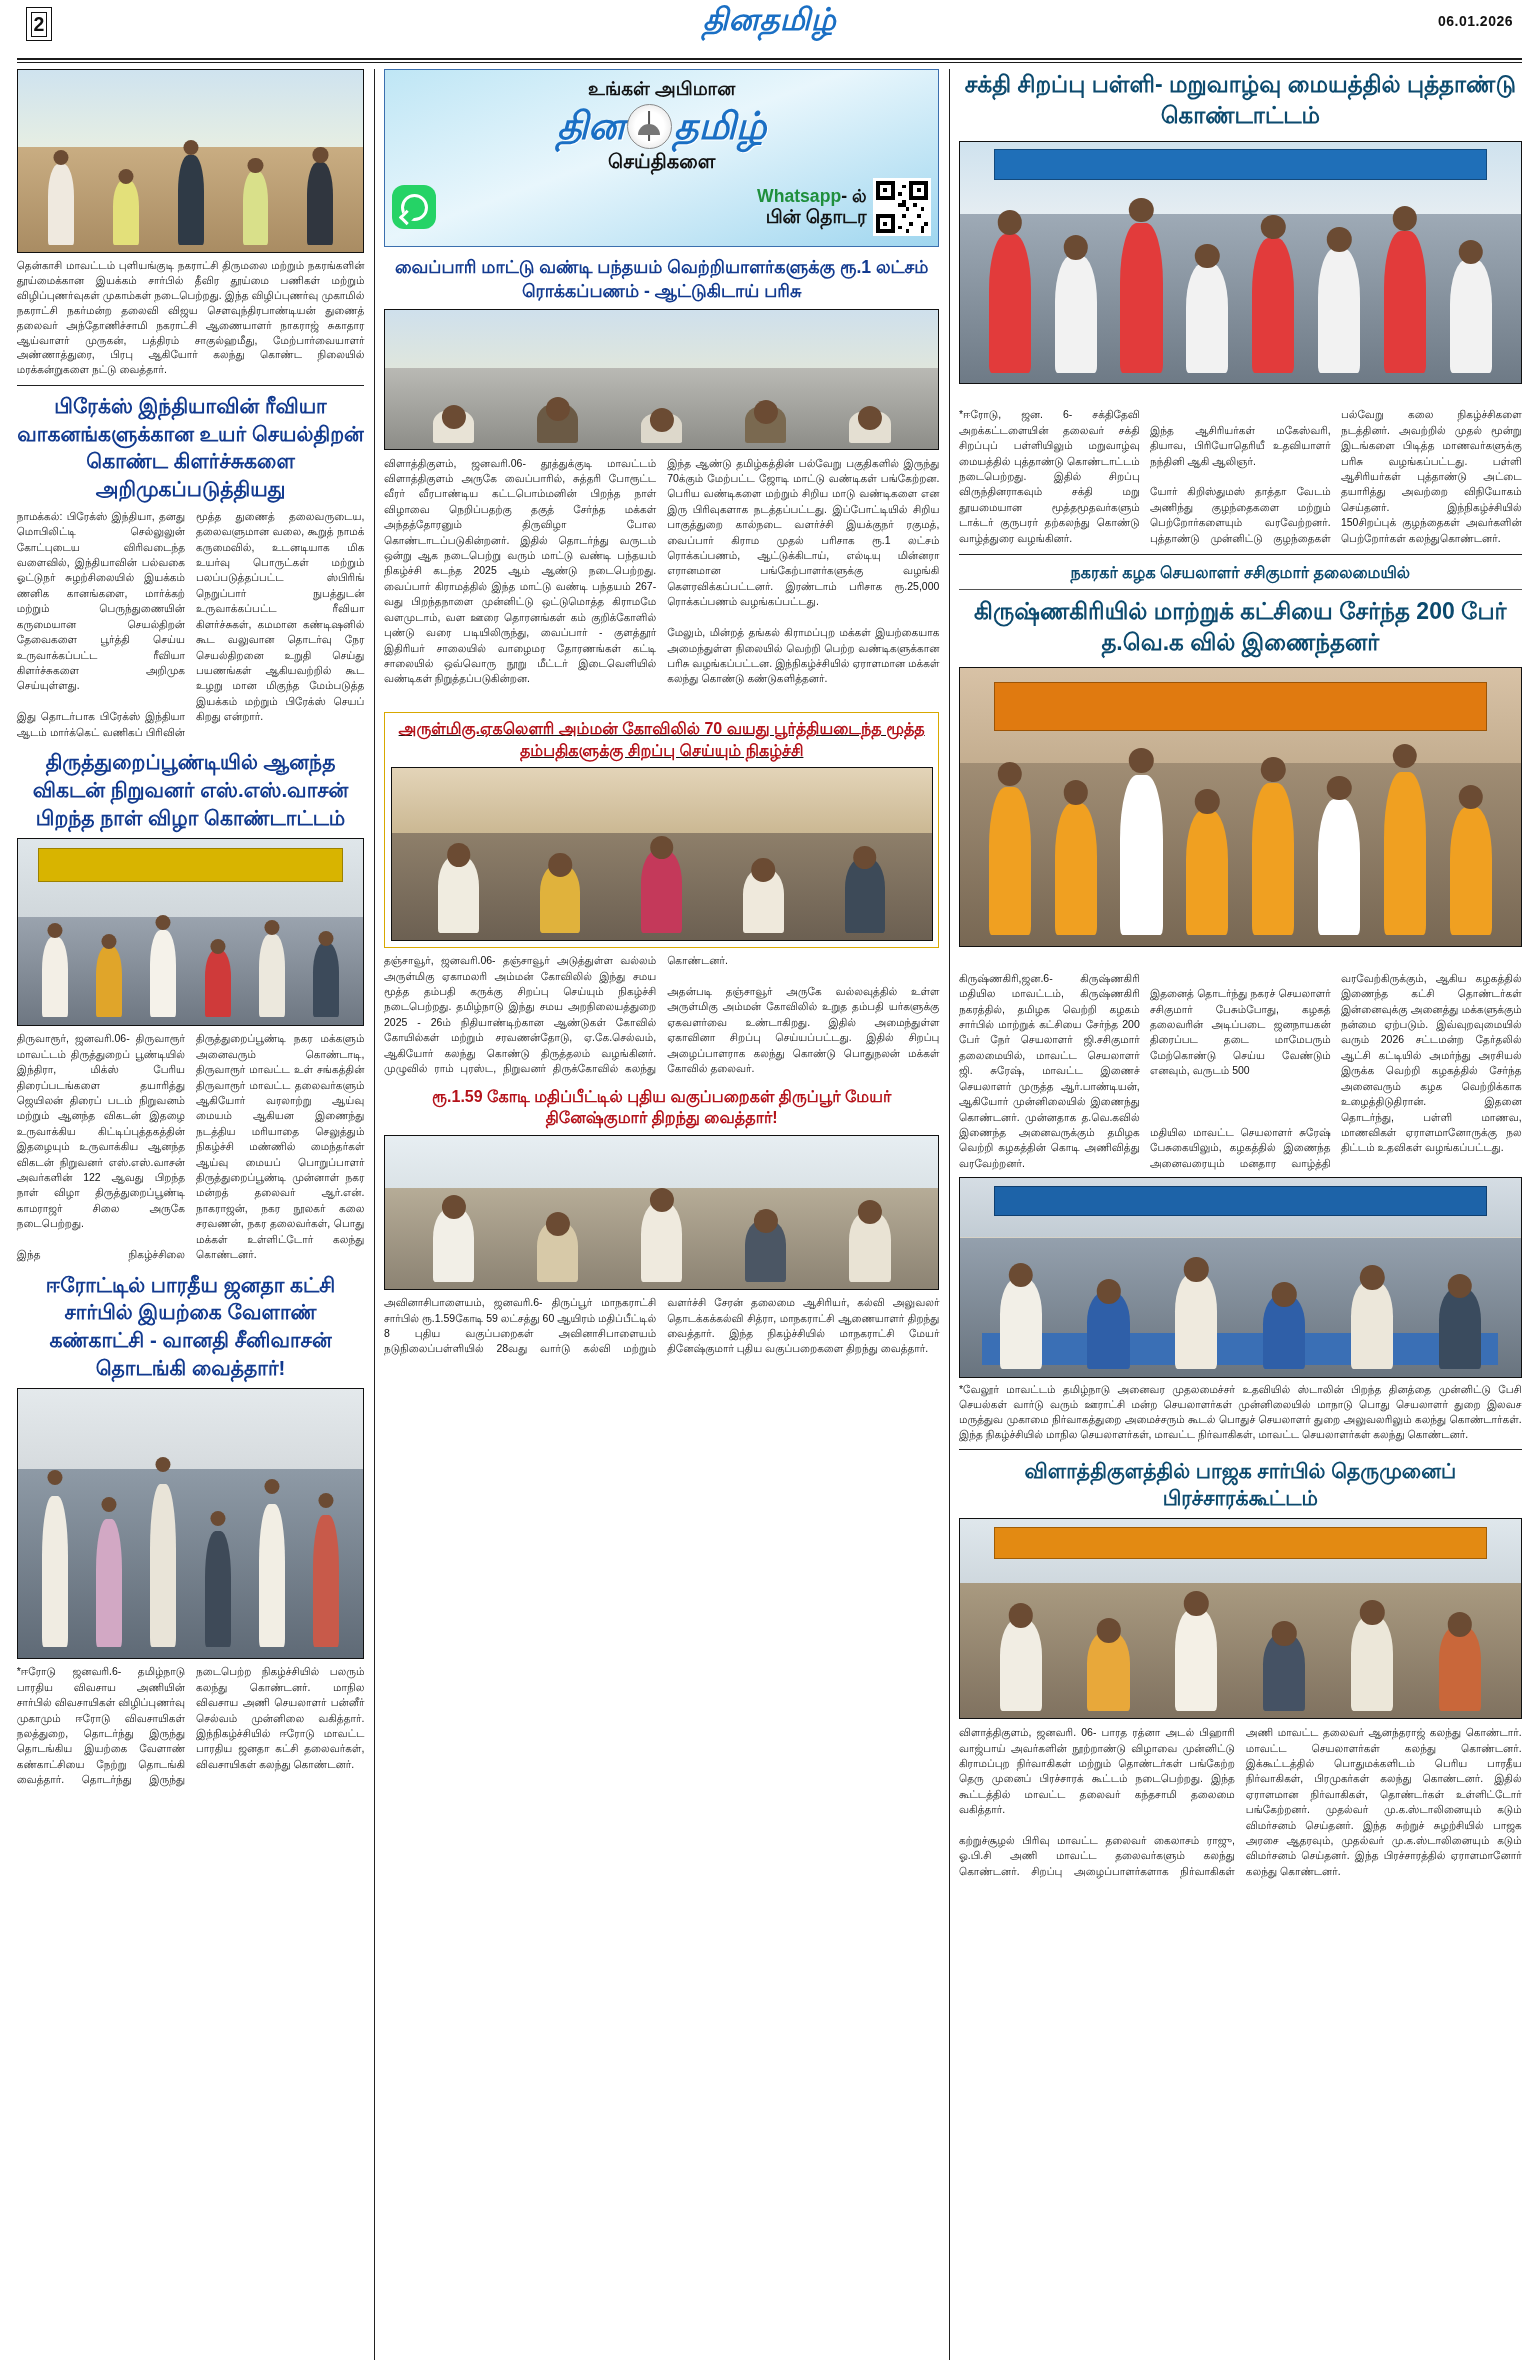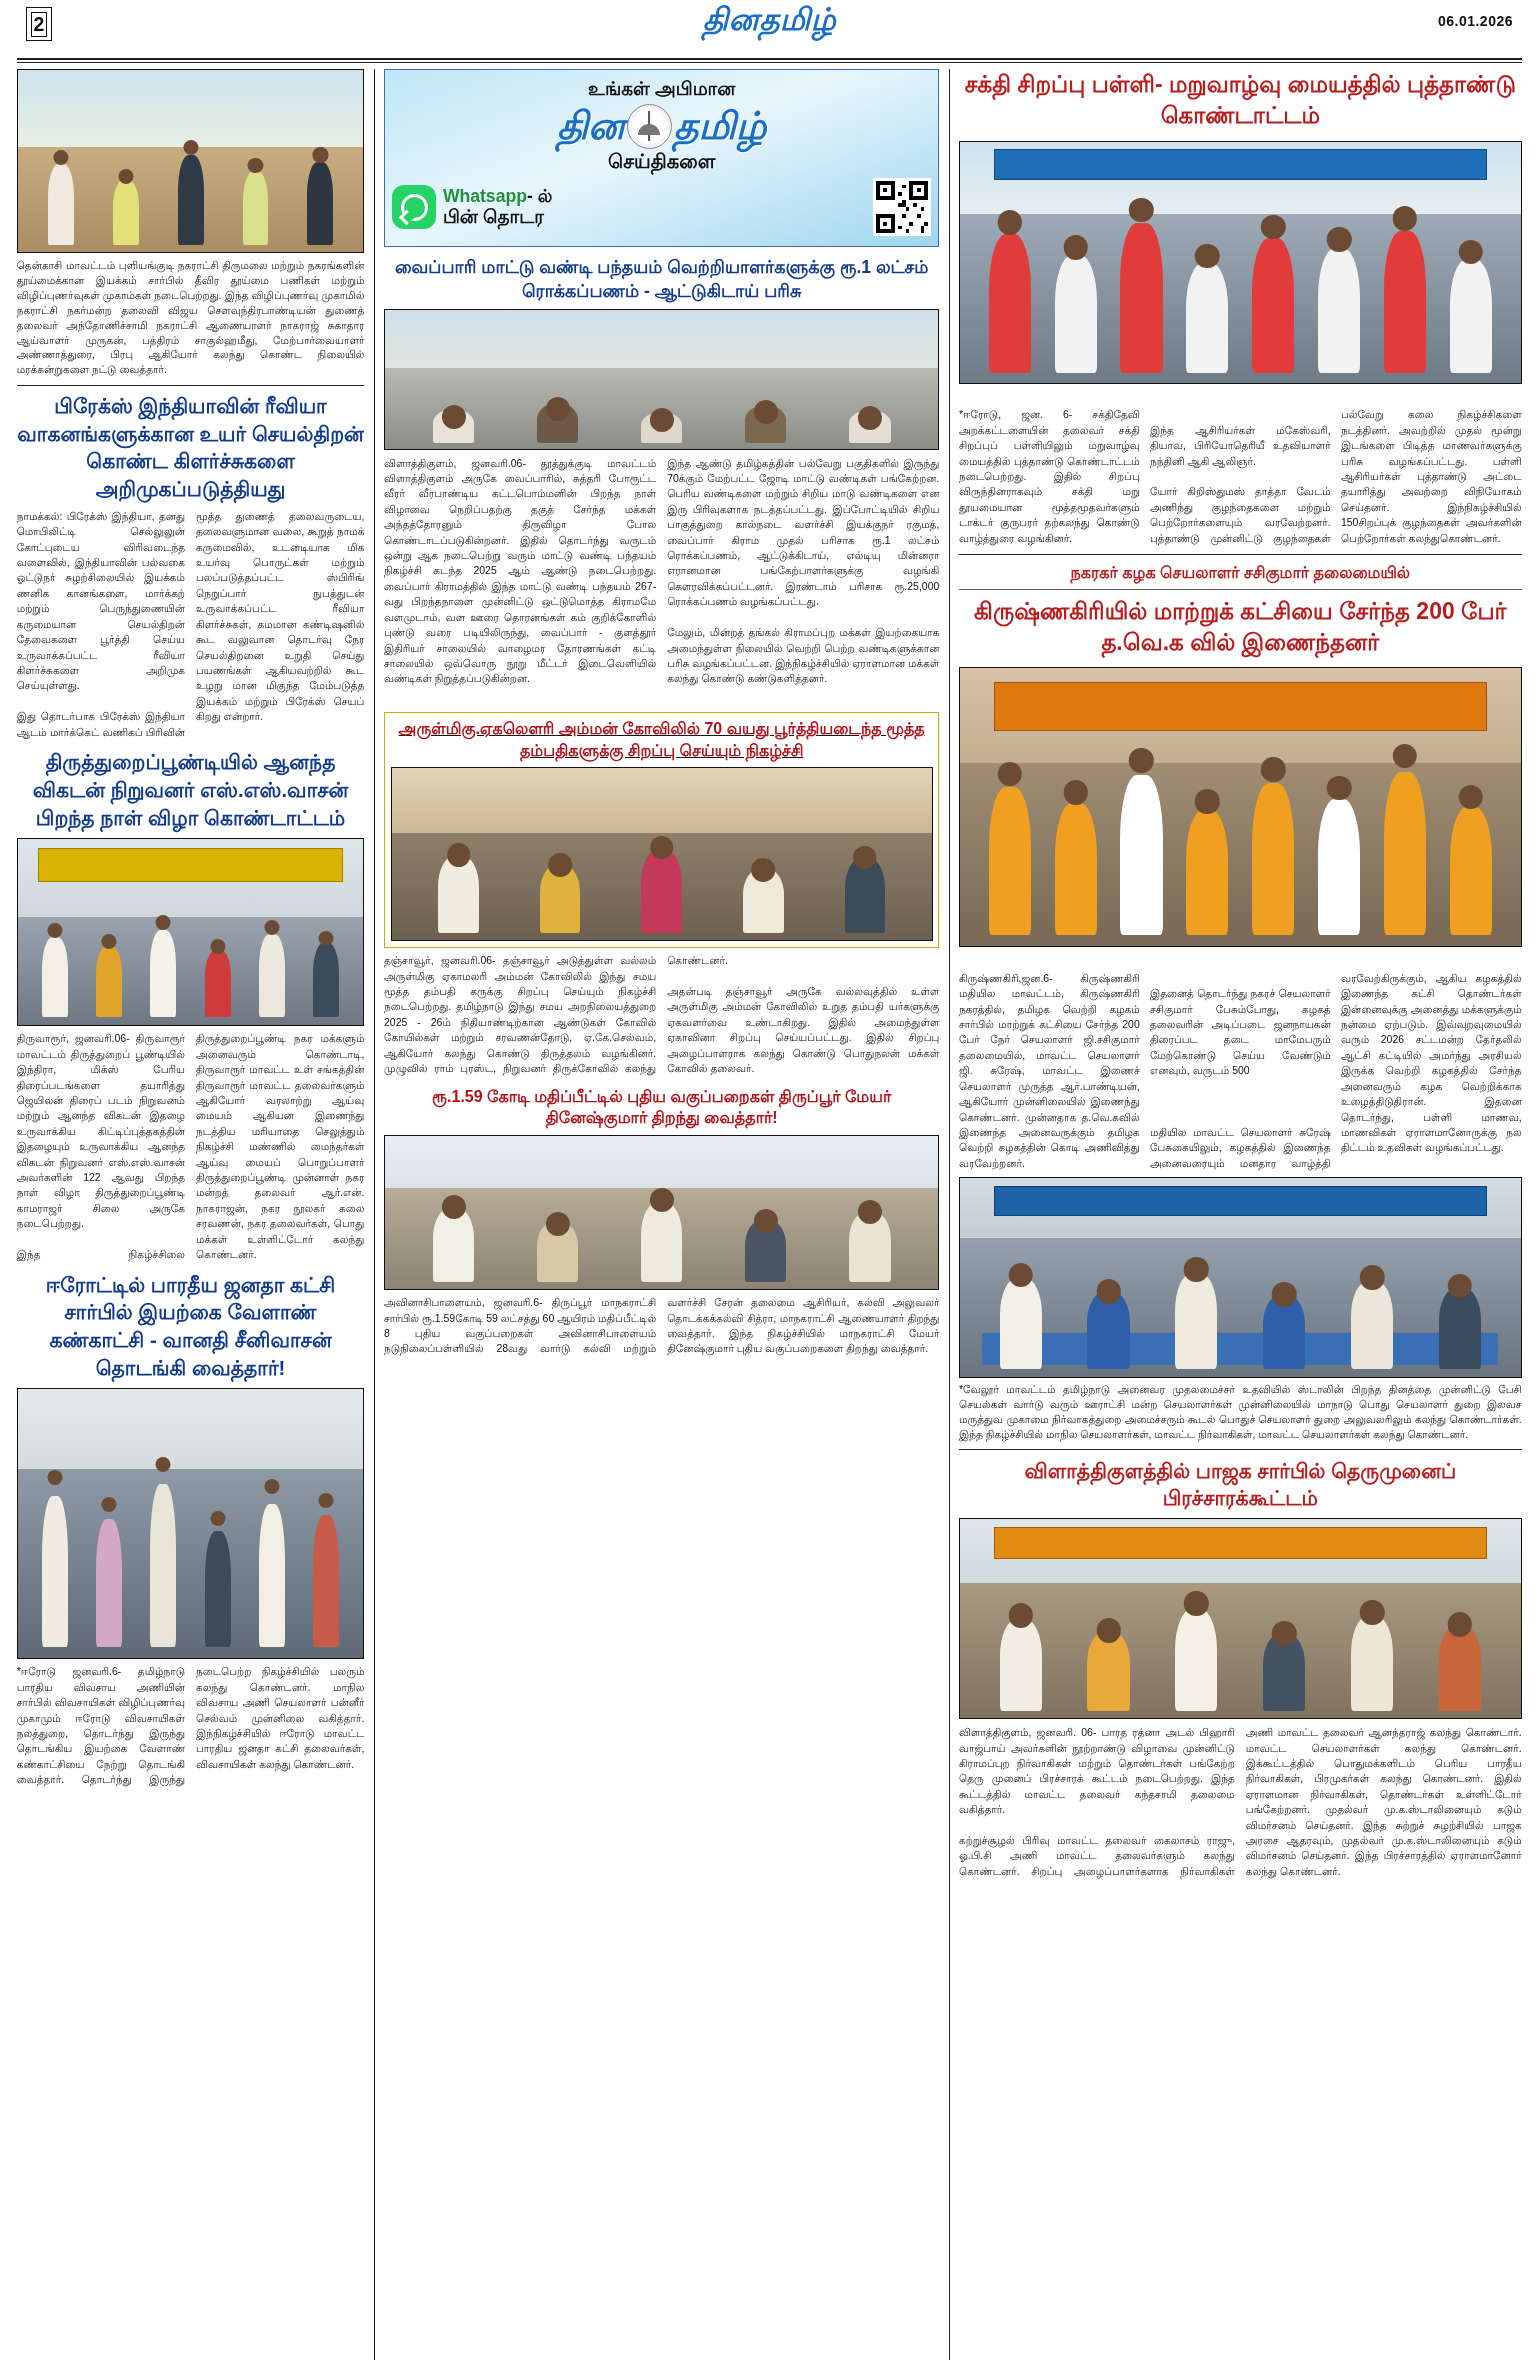--- a/index.html
+++ b/index.html
@@ -15,21 +15,21 @@
               color:#1a6fc4;letter-spacing:0.5px;font-style:italic;}
   .mast-date{position:absolute;right:9.3px;top:13px;font-size:14px;font-weight:bold;letter-spacing:0.5px;}
   .rule{border-top:2.8px solid #1b1b1b;border-bottom:0.9px solid #1b1b1b;height:1.9px;margin:0 0 6.5px 0;}
 
   
   .cols{display:flex;gap:0;height:2291px;}
   .col{box-sizing:border-box;}
   .col-l{width:358px;padding-right:9.3px;border-right:0.9px solid #222;}
   .col-m{width:575px;padding:0 9.3px;border-right:0.9px solid #222;}
   .col-r{width:572px;padding-left:9.3px;}
-  .hl{font-weight:bold;text-align:center;line-height:1.35;color:#b91c1c;}
+  .hl{font-weight:bold;text-align:center;line-height:1.35;color:#0c4a6e;}
   .hl-blue{color:#123a8f;}
   .hl-red{color:#b4121a;}
   .hl-xl{font-size:23px;}
   .hl-lg{font-size:20.4px;}
   .hl-md{font-size:17.6px;}
   .hl-sm{font-size:16px;}
   .cap{font-size:10.5px;line-height:1.42;text-align:justify;margin:4.6px 0 5.6px 0;}
   .body{font-size:10.5px;line-height:1.47;text-align:justify;}
   .body2{column-count:2;column-gap:11px;}
   .body3{column-count:3;column-gap:10.2px;margin-top:18px;}
@@ -50,21 +50,21 @@
                  transform:translateX(-50%);}
   .emblem:after{content:"";position:absolute;left:10.2px;top:19.5px;width:22px;height:11px;border-radius:11px 11px 0 0;
                 background:#777;}
   .ad-l2{text-align:center;font-size:19.5px;font-weight:bold;color:#111;margin-top:0.9px;}
   .ad-row{display:flex;align-items:center;gap:6.5px;margin-top:3.7px;}
   .wa{width:44px;height:44px;border-radius:12px;background:#25d366;position:relative;flex:none;}
   .wa:before{content:"";position:absolute;left:8.3px;top:8.3px;width:27px;height:27px;border-radius:50%;
              border:3.7px solid #fff;box-sizing:border-box;}
   .wa:after{content:"";position:absolute;left:8.3px;bottom:5.6px;width:8.3px;height:8.3px;background:#25d366;
             border-left:3.7px solid #fff;border-bottom:3.7px solid #fff;transform:rotate(45deg);}
-  .ad-txt{flex:1;}
+  .ad-txt{flex:1;text-align:right;}
   .ad-wa1{font-size:17.6px;font-weight:bold;color:#1f8f3d;line-height:1.1;}
   .ad-wa1 .sfx{color:#111;}
   .ad-wa2{font-size:18.6px;font-weight:bold;color:#111;line-height:1.15;}
   .qr{width:58px;height:58px;flex:none;background:#fff;padding:2.8px;box-sizing:border-box;}
   .qr svg{display:block;}
 
   
   .ph{border:0.9px solid #111;background:#d7d2c6;position:relative;overflow:hidden;}
   .ph .sky{position:absolute;left:0;right:0;top:0;height:46%;background:linear-gradient(#cfe3ef,#e8efe2);}
   .ph .ground{position:absolute;left:0;right:0;bottom:0;height:58%;background:linear-gradient(#c9ad82,#a98c63);}

